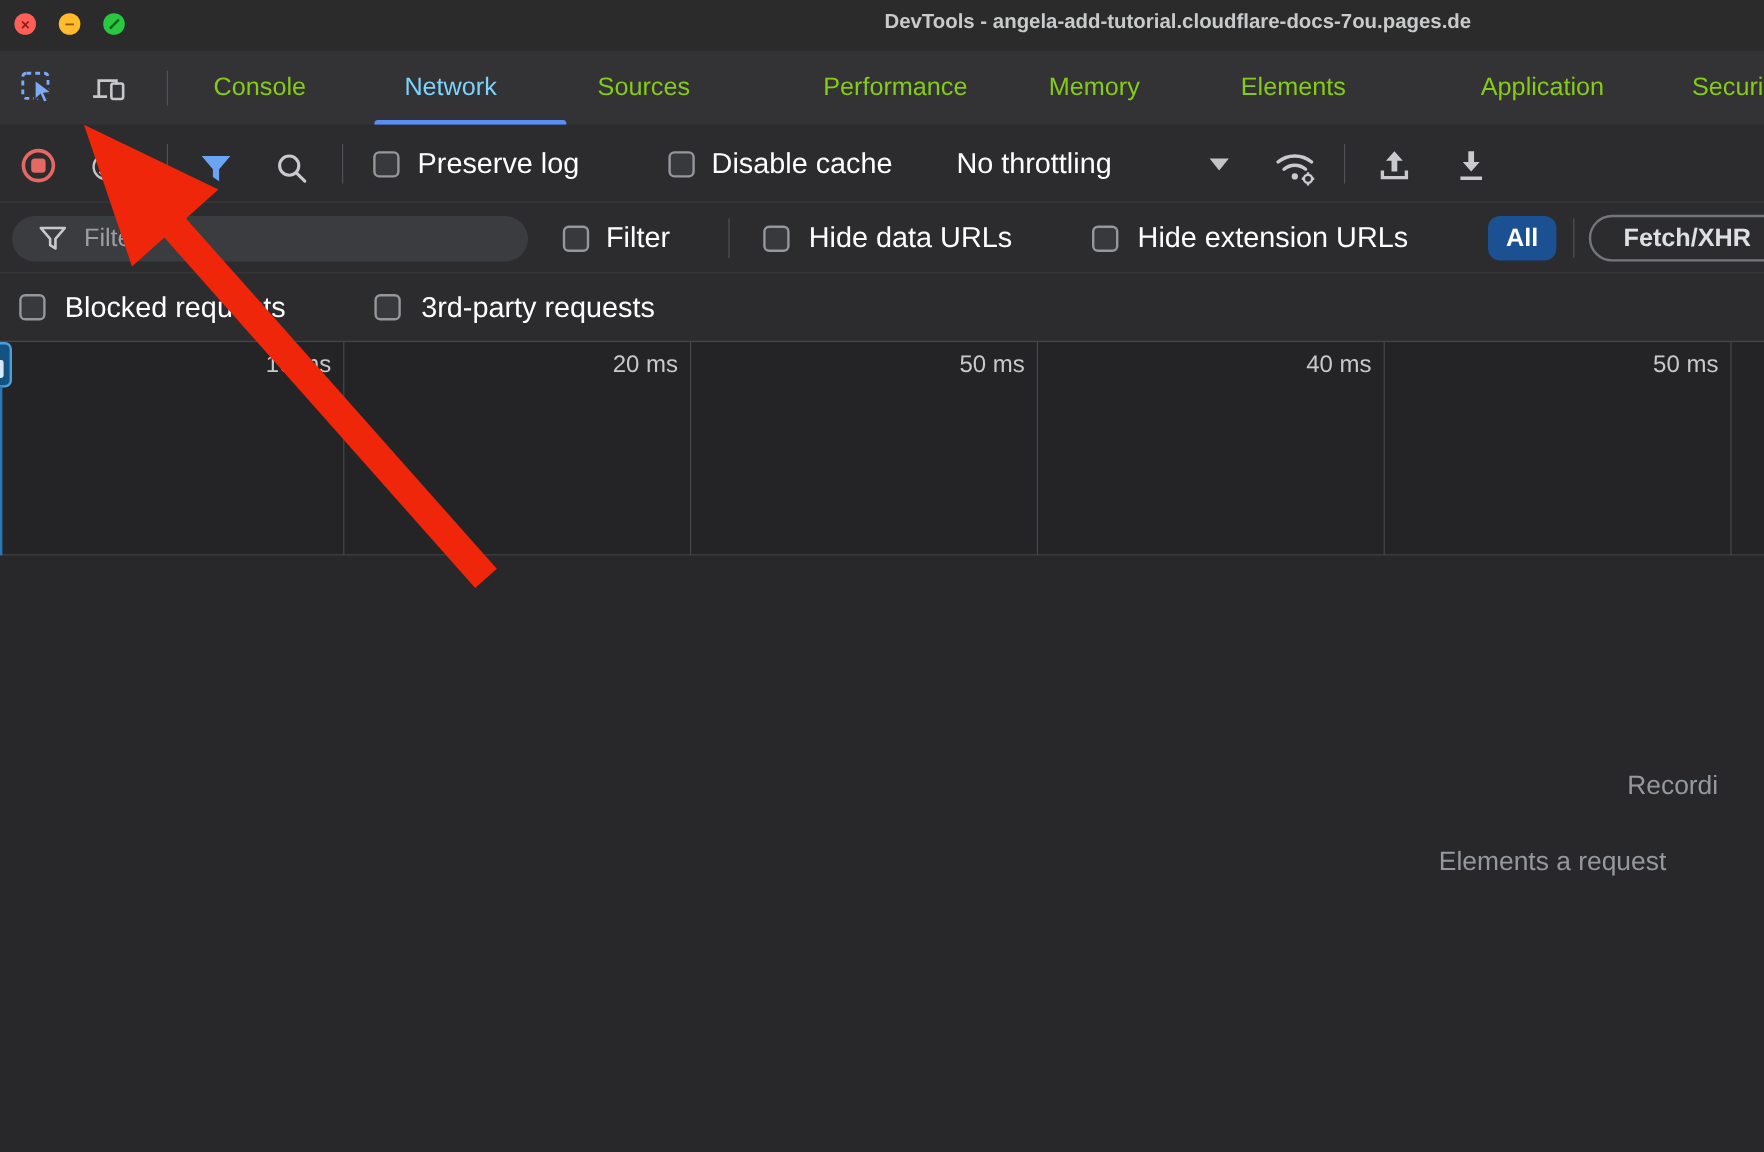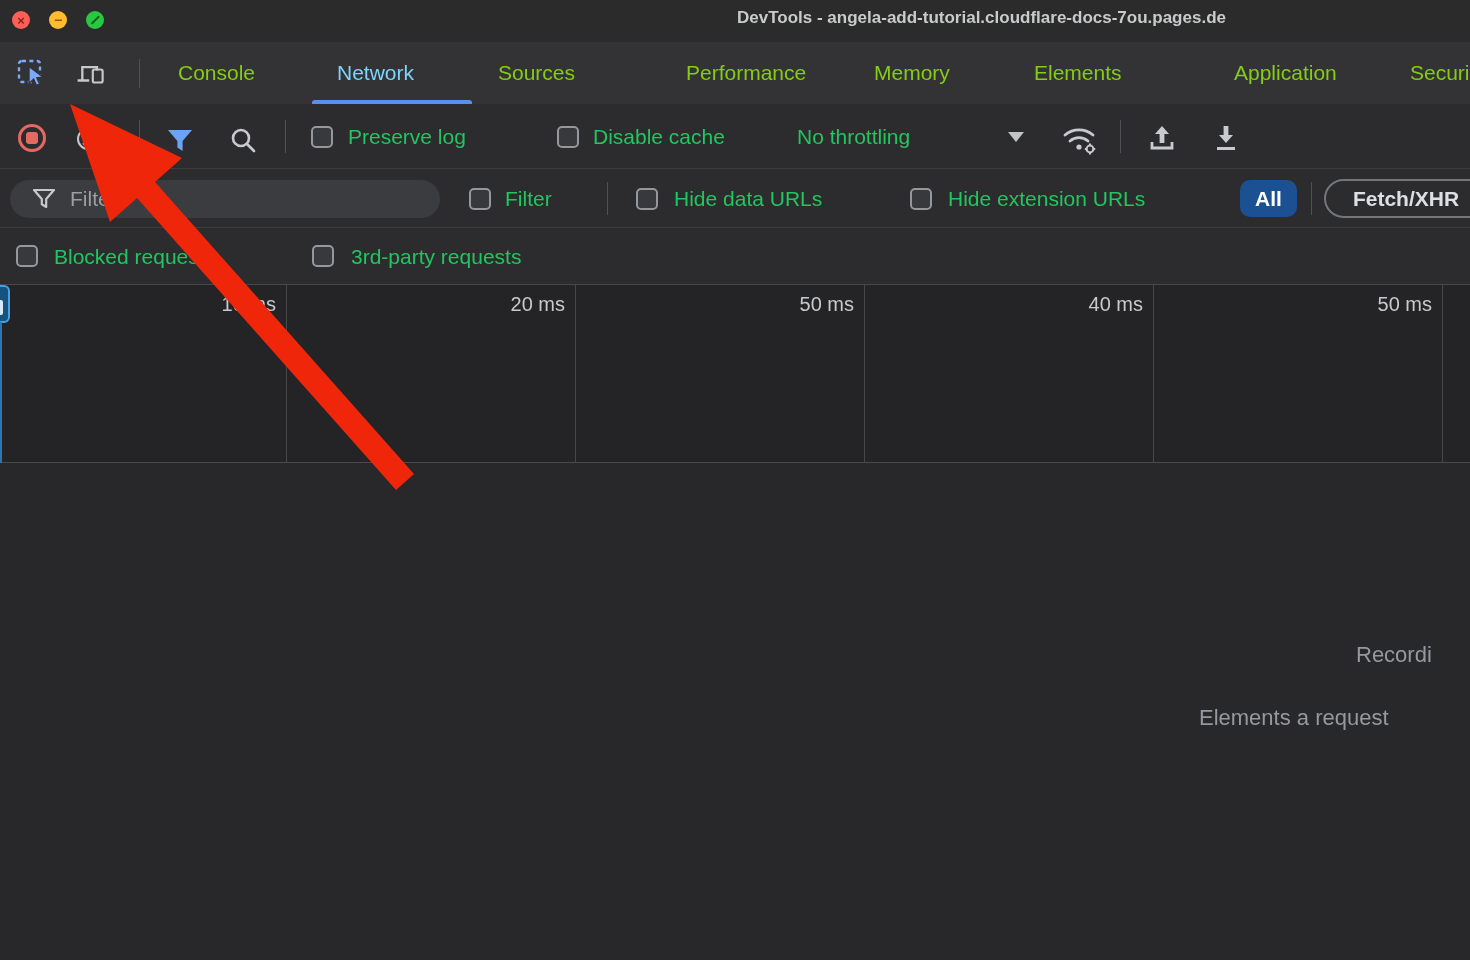--- a/index.html
+++ b/index.html
@@ -35,21 +35,21 @@
   .filterrow { position:relative; height:59px; background:#2c2c2e; border-bottom:1px solid #3d3d40; flex:0 0 auto; }
   .blockedrow { position:relative; height:57px; background:#2c2c2e; border-bottom:1px solid #47474a; flex:0 0 auto; }
 
   .record-btn { position:absolute; left:18px; top:20px; width:28px; height:28px; border-radius:50%;
                 border:3.5px solid #e46962; display:flex; align-items:center; justify-content:center; }
   .record-btn .sq { width:12px; height:12px; border-radius:3px; background:#e46962; }
   .clear-btn { position:absolute; left:77px; top:24px; width:22px; height:22px; border-radius:50%;
                border:2.5px solid #c4c6c9; display:flex; align-items:center; justify-content:center; }
   .clear-btn .slash { width:15px; height:2.5px; background:#c4c6c9; transform:rotate(-45deg); }
 
-  .row-label { position:absolute; top:0; font-size:21px; color:#22c55e; white-space:nowrap; }
+  .row-label { position:absolute; top:0; font-size:24px; color:#ffffff; white-space:nowrap; }
   .toolbar .row-label { line-height:65px; }
   .filterrow .row-label { line-height:59px; }
   .blockedrow .row-label { line-height:57px; }
 
   .cb { position:absolute; width:22px; height:22px; border:2px solid #94979b; border-radius:5px;
         background:#38393c; }
   .caret-down { position:absolute; width:0; height:0; border-left:8px solid transparent;
                 border-right:8px solid transparent; border-top:10px solid #c2c4c6; }
 
   

